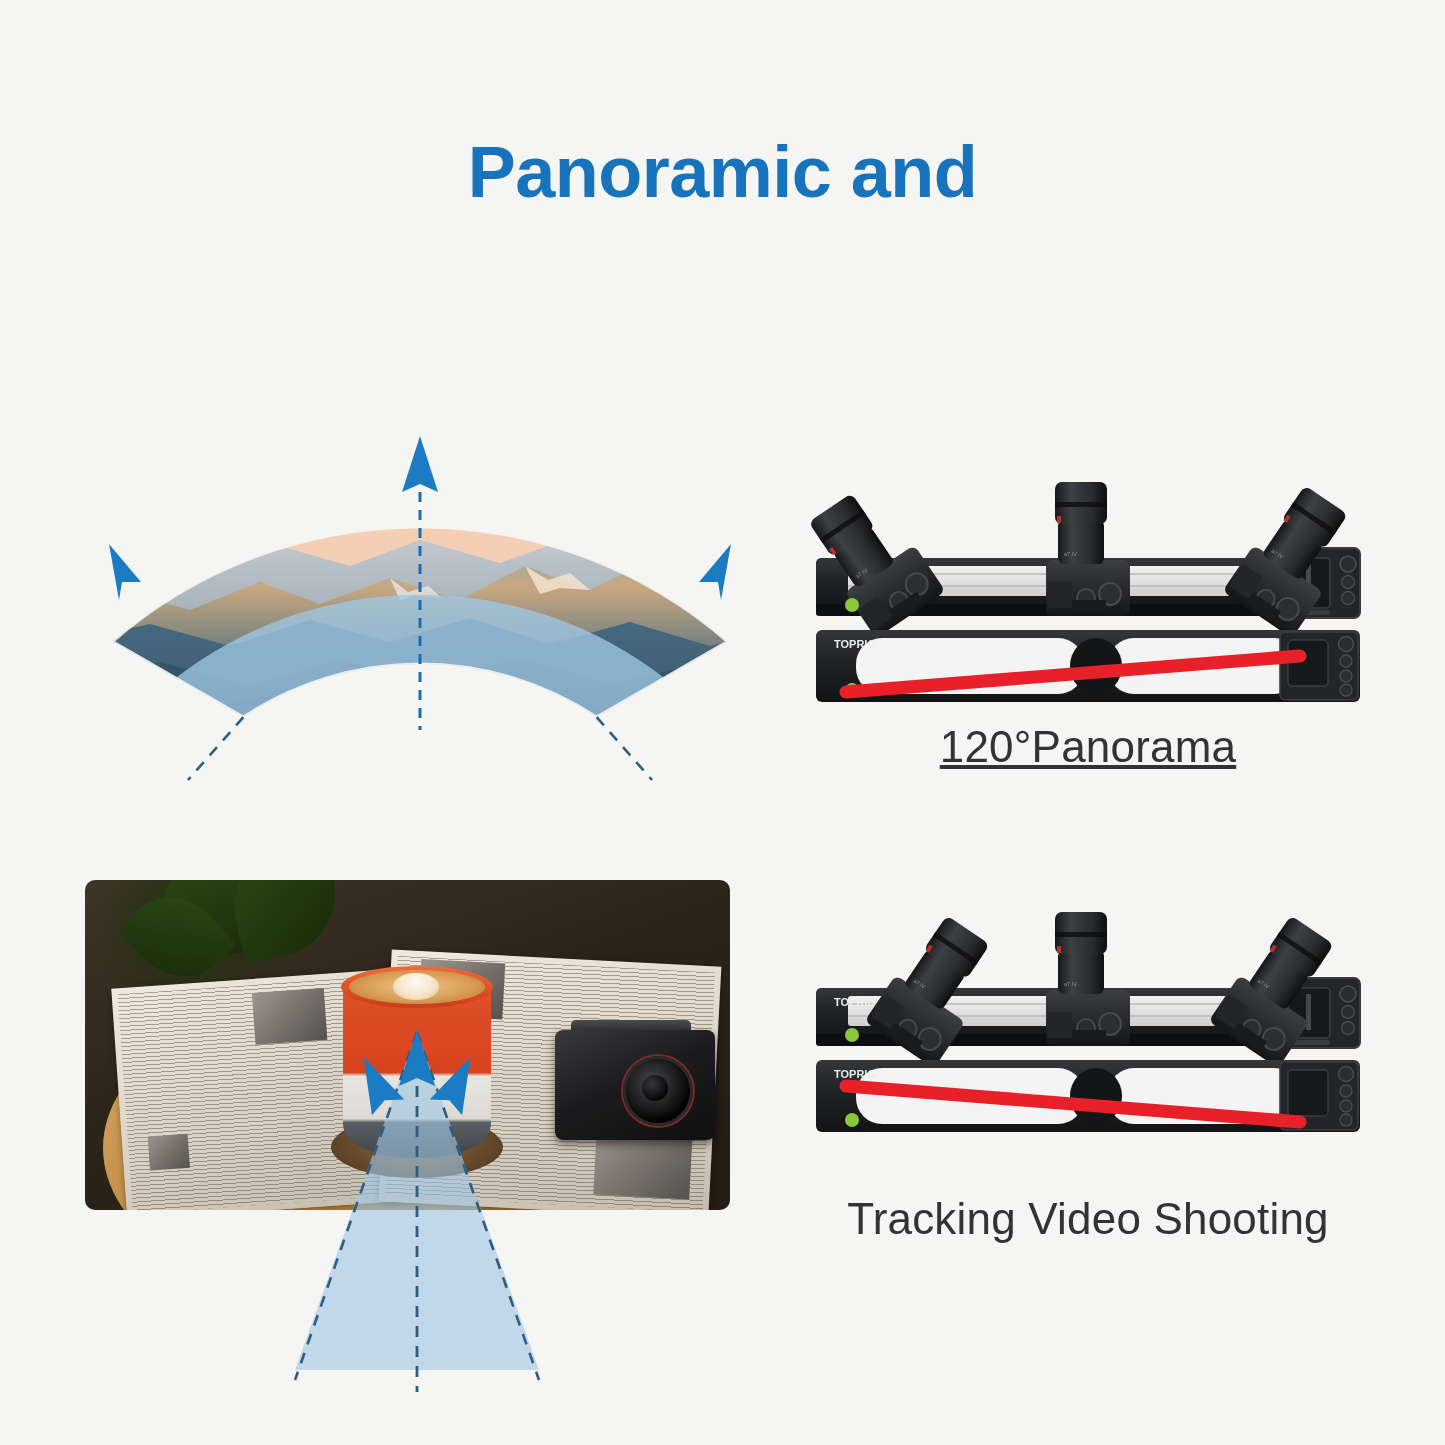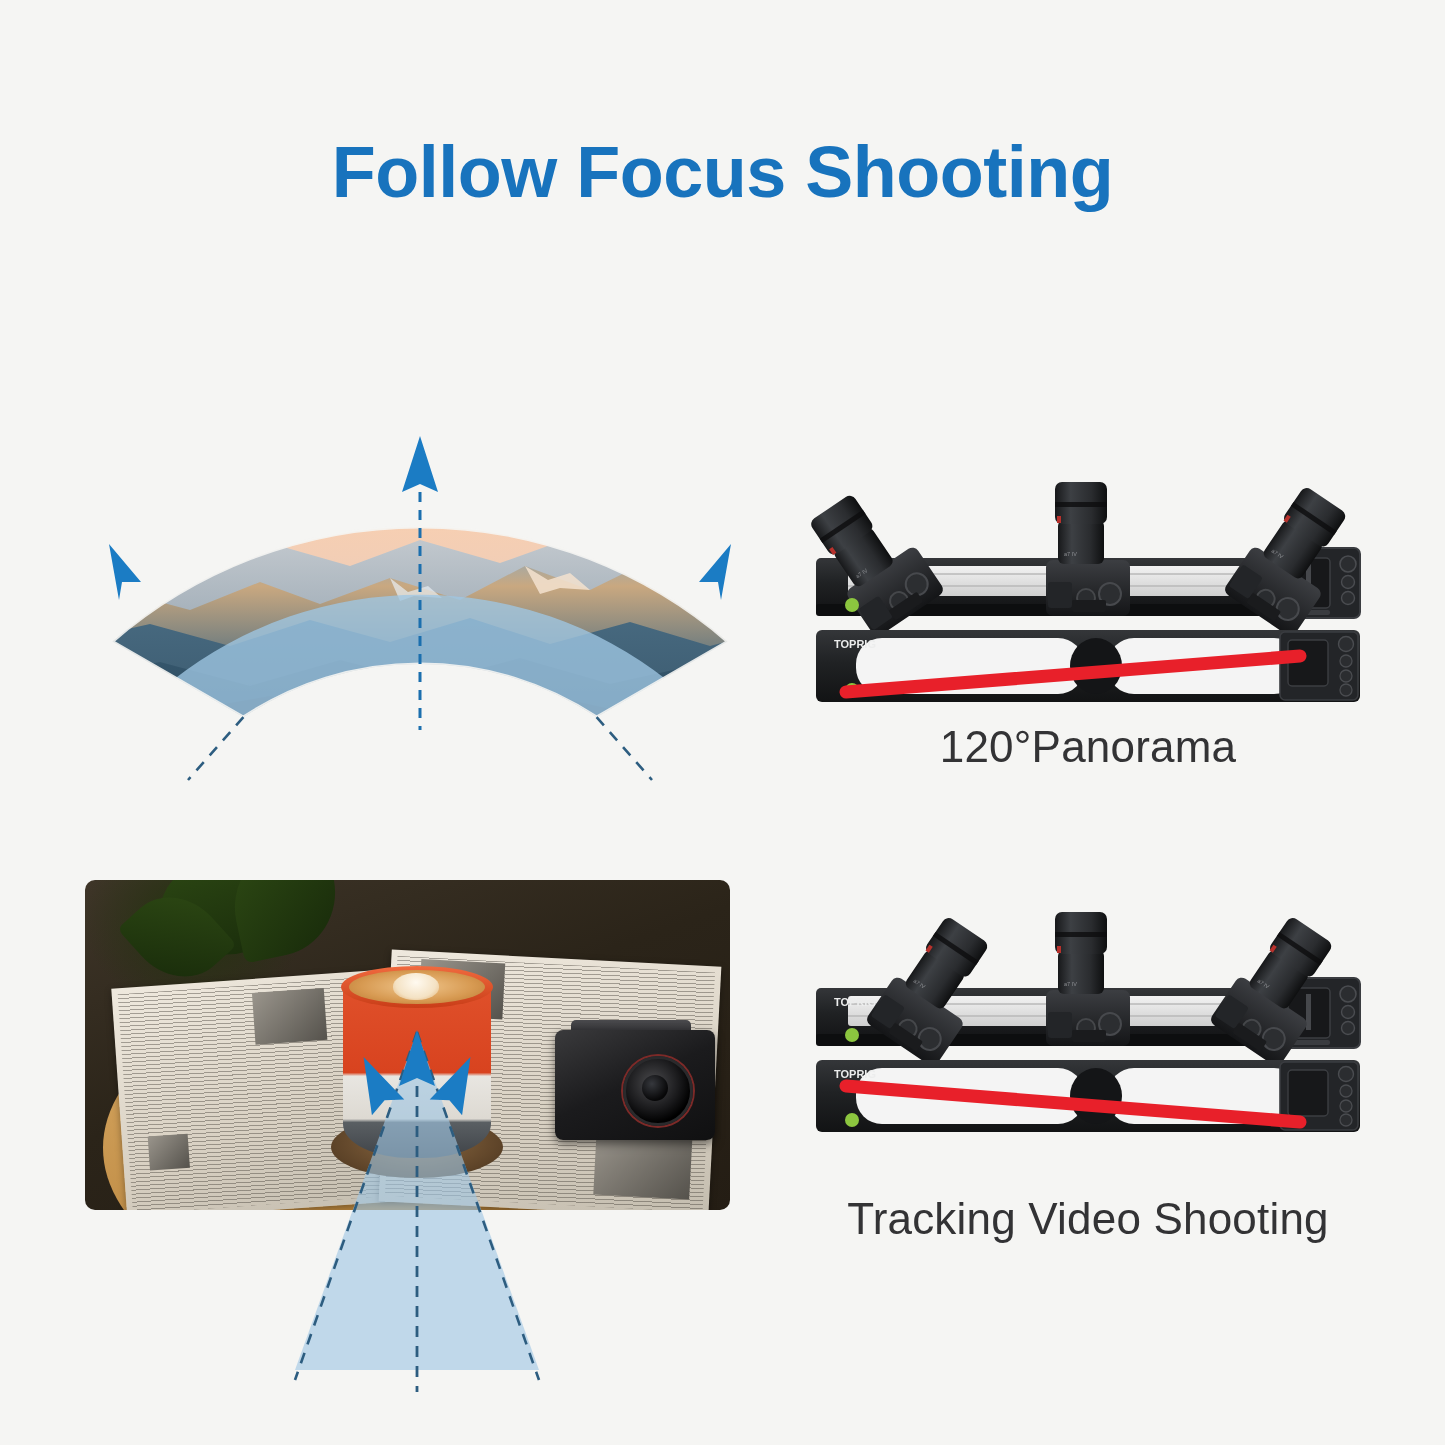--- a/index.html
+++ b/index.html
@@ -173,28 +173,28 @@
   .rig-svg { display: block; }
 
   .caption {
     position: absolute;
     width: 560px;
     text-align: center;
     color: #333335;
     font-size: 44px;
     letter-spacing: .2px;
   }
-  #caption-pano  { left: 808px; top: 722px; }
+  #caption-pano  { left: 808px; top: 722px; text-decoration: underline; }
   #caption-track { left: 798px; top: 1162px; width: 580px; margin-top: 32px; }
 </style>
 </head>
 <body>
 
 <h1 id="headline">
-  <span class="line">Follow Focus Shooting</span>
+  <span class="line">Panoramic and</span>
 </h1>
 
 <div class="panel" id="pano-fan">
   <svg width="700" height="440" viewBox="0 0 700 440">
     <defs>
 
       <linearGradient id="skyGrad" x1="0" y1="0" x2="0" y2="1">
         <stop offset="0" stop-color="#f6dcc8"></stop>
         <stop offset="0.32" stop-color="#f7cfb2"></stop>
         <stop offset="0.62" stop-color="#e7cbbd"></stop>

